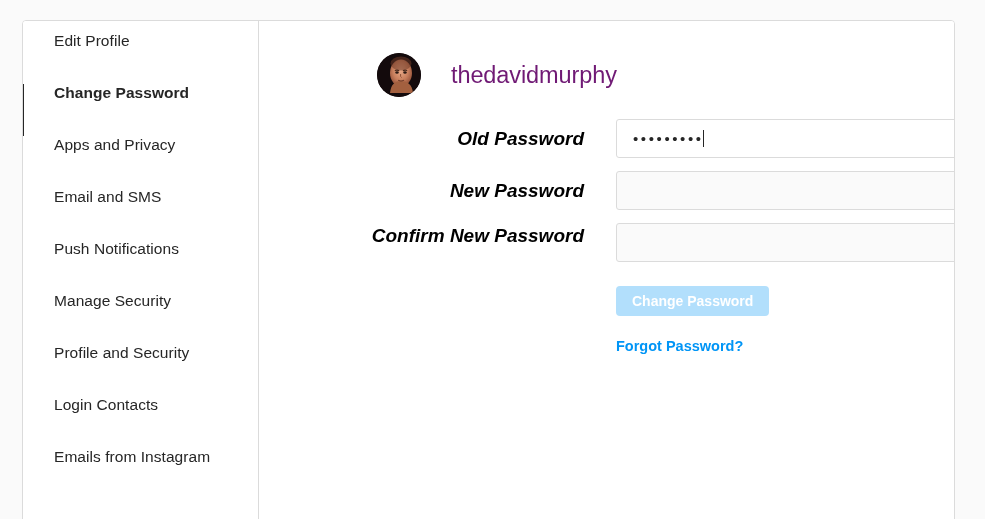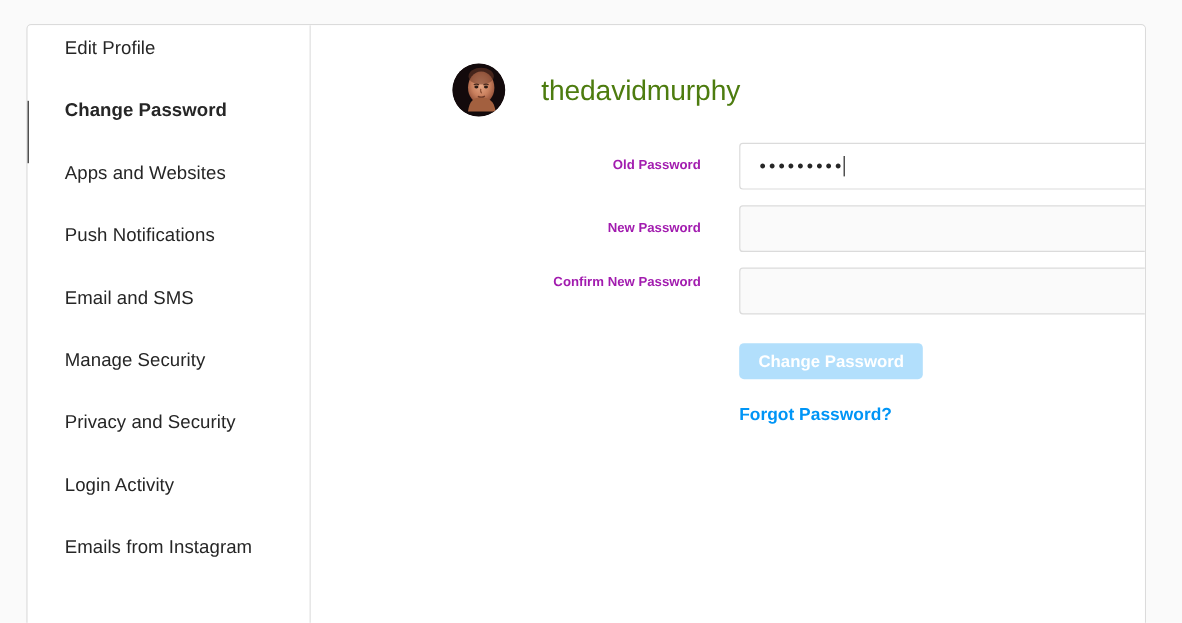--- a/index.html
+++ b/index.html
@@ -101,21 +101,21 @@
 
   .avatar svg {
     display: block;
     width: 44px;
     height: 44px;
   }
 
   .username {
     margin-left: 30px;
     font-size: 23.5px;
-    color: #4d7c0f;
+    color: #701a75;
     font-weight: 400;
     letter-spacing: -0.1px;
   }
 
   
   .form {
     margin-top: 22px;
   }
 
   .form-row {
@@ -123,25 +123,26 @@
     align-items: flex-start;
     margin-bottom: 13px;
   }
 
   .form-label {
     width: 357px;
     flex: 0 0 357px;
     text-align: right;
     padding-right: 32px;
     box-sizing: border-box;
-    font-size: 11px;
+    font-size: 19px;
     font-weight: bold;
-    color: #a21caf;
+    color: #000000;
     line-height: 21px;
     padding-top: 9px;
+    font-style: italic;
   }
 
   .form-field {
     flex: 0 0 442px;
     width: 442px;
   }
 
   .text-input {
     width: 442px;
     height: 39px;
@@ -244,41 +245,41 @@
       <div class="nav-item">
         <span>Edit Profile</span>
       </div>
 
       <div class="nav-item active">
         <span class="active-bar"></span>
         <span>Change Password</span>
       </div>
 
       <div class="nav-item">
-        <span>Apps and Websites</span>
+        <span>Apps and Privacy</span>
+      </div>
+
+      <div class="nav-item">
+        <span>Email and SMS</span>
       </div>
 
       <div class="nav-item">
         <span>Push Notifications</span>
       </div>
 
       <div class="nav-item">
-        <span>Email and SMS</span>
-      </div>
-
-      <div class="nav-item">
         <span>Manage Security</span>
       </div>
 
       <div class="nav-item">
-        <span>Privacy and Security</span>
-      </div>
-
-      <div class="nav-item">
-        <span>Login Activity</span>
+        <span>Profile and Security</span>
+      </div>
+
+      <div class="nav-item">
+        <span>Login Contacts</span>
       </div>
 
       <div class="nav-item">
         <span>Emails from Instagram</span>
       </div>
 
     </nav>
 
     <section class="content">
 

